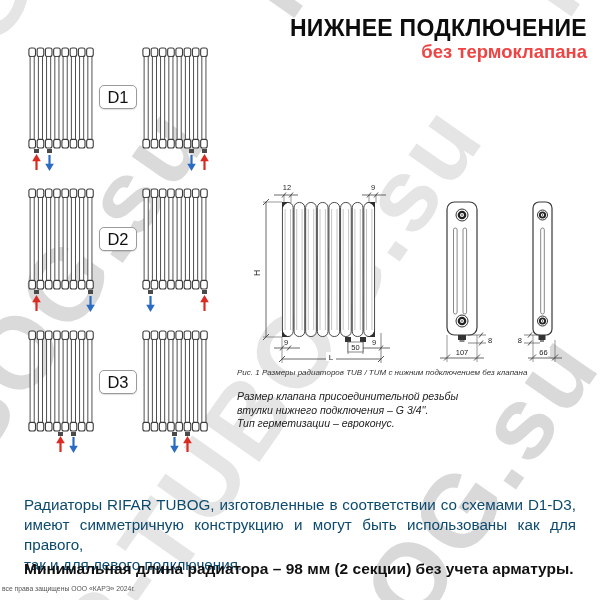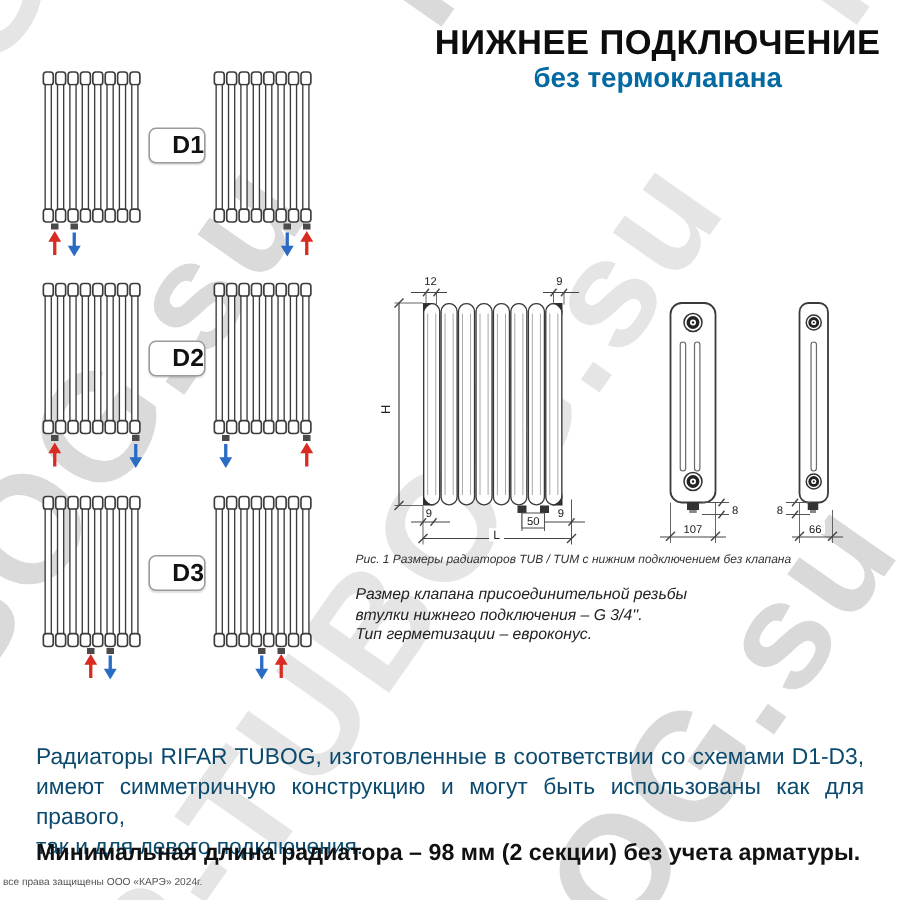--- a/index.html
+++ b/index.html
@@ -19,26 +19,26 @@
   .wm-b{color:#dadada;margin-left:-150px;}
   .wm-c{color:#e5e5e5;margin-left:10px;}
   .wm-d{color:#d9d9d9;margin-left:-110px;}
 
   #content{position:absolute;inset:0;z-index:1;}
   .abs{position:absolute;}
 
   
   .hdr{position:absolute;right:13px;top:5px;text-align:right;margin-top:10px;}
   .hdr-title{font-size:23px;font-weight:bold;color:#0d0d0d;letter-spacing:.3px;line-height:26px;}
-  .hdr-sub{font-size:18.5px;font-weight:bold;color:#0369a1;line-height:21px;text-align:center;}
+  .hdr-sub{font-size:18.5px;font-weight:bold;color:#ef4444;line-height:21px;}
 
   
   .dlabel{position:absolute;left:99px;width:36px;height:22px;background:#fff;
-      border:1.3px solid #9a9a9a;border-radius:5px;font-size:16.5px;font-weight:bold;
-      text-align:right;line-height:22px;color:#111;box-shadow:0 1px 1px rgba(0,0,0,.12);}
+      border:1.3px solid #9a9a9a;border-radius:5px;font-size:16.5px;font-weight:normal;
+      text-align:center;line-height:22px;color:#111;box-shadow:0 1px 1px rgba(0,0,0,.12);}
 
   .noz{position:absolute;width:5px;height:4px;background:#4a4a4a;}
   .arr{position:absolute;width:11px;height:17px;}
 
   
   .fig-caption{position:absolute;left:237px;top:368px;width:350px;
       font-size:8px;font-style:italic;color:#333;}
   .notes{position:absolute;left:237px;top:390px;width:300px;
       font-size:10.5px;font-style:italic;color:#222;line-height:13.5px;}
 

